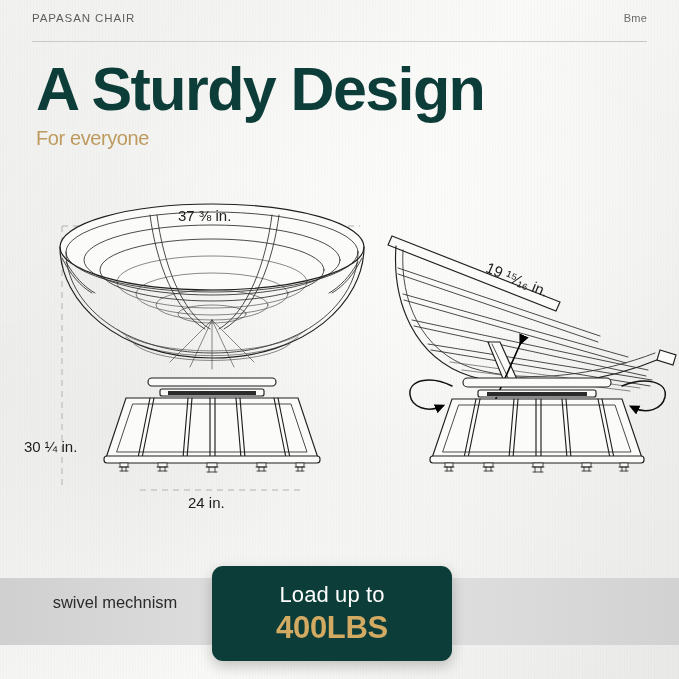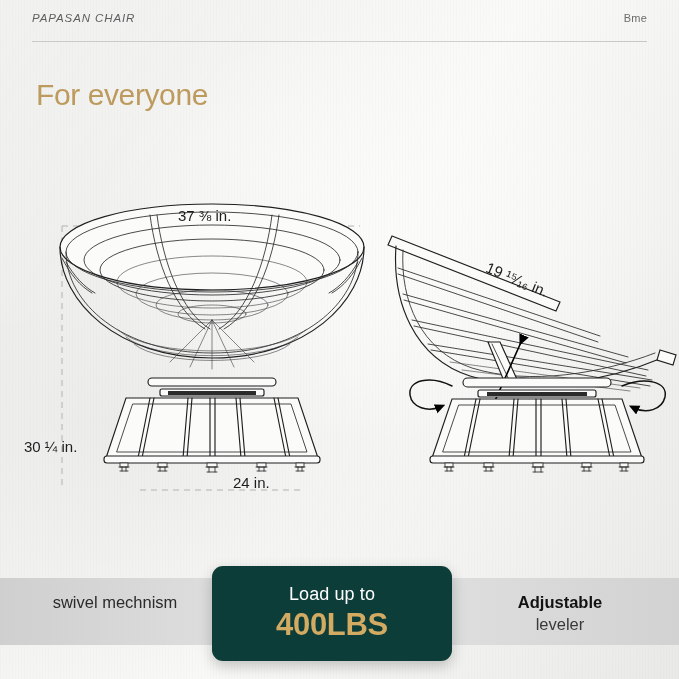--- a/index.html
+++ b/index.html
@@ -60,21 +60,20 @@
     display: flex;
     align-items: flex-start;
     justify-content: space-between;
     z-index: 6;
   }
   .header-eyebrow {
     font-size: 11.5px;
     letter-spacing: 0.9px;
     color: #5e5e5e;
     font-weight: 400;
-    font-style: italic;
   }
   .header-brand {
     font-size: 11px;
     color: #6b6b6b;
     letter-spacing: 0.2px;
   }
   .header-rule {
     position: absolute;
     left: 32px; top: 41px;
     width: 615px; height: 1px;
@@ -90,22 +89,22 @@
   }
   .title-main {
     font-size: 61px;
     line-height: 1.02;
     font-weight: 700;
     color: #0d3d39;
     letter-spacing: -1.6px;
     white-space: nowrap;
   }
   .title-sub {
-    margin-top: 21px;
-    font-size: 30px;
+    margin-top: 8px;
+    font-size: 20px;
     line-height: 1.05;
     font-weight: 400;
     color: #bd9a5d;
     letter-spacing: -0.4px;
   }
 
   
   .diagram {
     position: absolute;
     left: 0; top: 190px;
@@ -118,21 +117,21 @@
   .dim-label {
     position: absolute;
     font-family: "Liberation Sans", sans-serif;
     font-size: 15px;
     color: #1d1d1d;
     white-space: nowrap;
     z-index: 7;
   }
   .dim-w  { left: 178px; top: 207px; }
   .dim-h  { left: 24px;  top: 438px; }
-  .dim-d  { left: 188px; top: 474px; margin-left: 45px; }
+  .dim-d  { left: 188px; top: 494px; }
   .dim-diag {
     left: 487px; top: 258px;
     transform: rotate(23deg);
     transform-origin: left center;
   }
 
   
   .feature-band {
     position: absolute;
     left: 0; top: 578px;
@@ -172,21 +171,21 @@
     border-radius: 11px;
     box-shadow: 0 5px 14px rgba(0,0,0,0.22);
     display: flex;
     flex-direction: column;
     align-items: center;
     justify-content: center;
     z-index: 8;
   }
   .load-top {
     color: #ffffff;
-    font-size: 18px;
+    font-size: 22px;
     font-weight: 400;
     letter-spacing: 0.1px;
     text-align: center;
   }
   .load-big {
     margin-top: 2px;
     color: #d2aa62;
     font-size: 31px;
     font-weight: 700;
     letter-spacing: -0.3px;
@@ -197,20 +196,21 @@
 
 <div id="canvas">
 
   <div class="header">
     <span class="header-eyebrow">PAPASAN CHAIR</span>
     <span class="header-brand">Bme</span>
   </div>
   <div class="header-rule"></div>
 
   <div class="title-block">
+    <div class="title-main">A Sturdy Design</div>
     <div class="title-sub">For everyone</div>
   </div>
 
   <div class="diagram">
     <svg width="679" height="340" viewBox="0 0 679 340">
 
       <defs>
         <style>
           .ln   { fill:none; stroke:#1f1f1f; stroke-width:1.15; stroke-linecap:round; }
           .lnT  { fill:none; stroke:#2a2a2a; stroke-width:0.85; stroke-linecap:round; }
@@ -412,18 +412,14 @@
 
   <div class="feature-left">
     <div class="f-line2">swivel mechnism</div>
   </div>
 
   <div class="load-card">
     <div class="load-top">Load up to</div>
     <div class="load-big">400LBS</div>
   </div>
 
-  <div class="feature-right">
-    <div class="f-line1">Adjustable</div>
-    <div class="f-line2">leveler</div>
-  </div>
 
 </div>
 
 </body></html>

